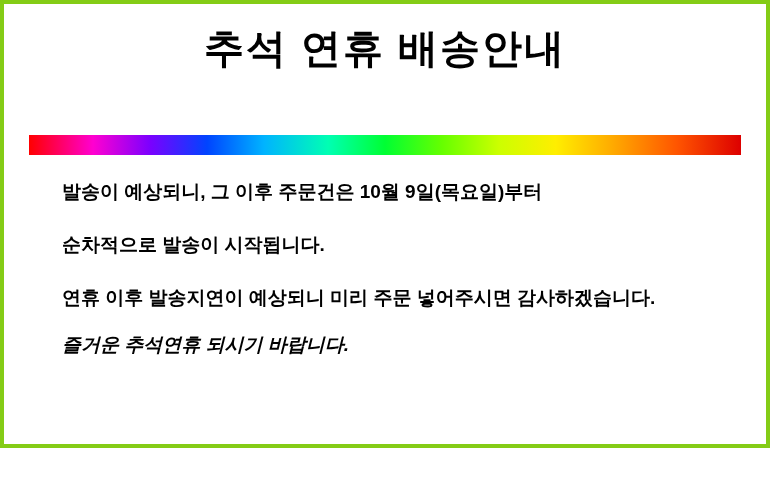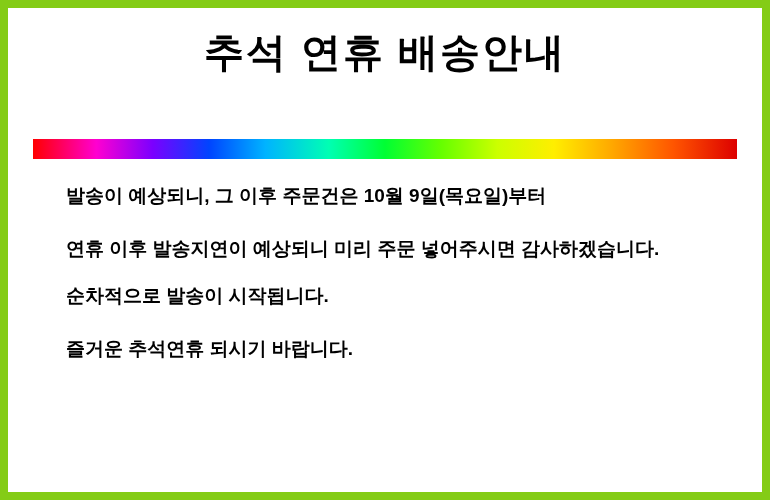--- a/index.html
+++ b/index.html
@@ -9,22 +9,22 @@
   body {
     width: 770px;
     height: 500px;
     background: #ffffff;
     font-family: "Liberation Sans", sans-serif;
     overflow: hidden;
   }
   .notice {
     box-sizing: border-box;
     width: 770px;
-    height: 500px;
-    border: 8px solid #84cc16;
+    height: 448px;
+    border: 4px solid #84cc16;
     background: #ffffff;
     position: relative;
   }
   .title {
     text-align: center;
     font-size: 40px;
     font-weight: bold;
     color: #000000;
     letter-spacing: 2px;
     margin-top: 20px;
@@ -63,31 +63,32 @@
     font-weight: bold;
     line-height: 1.0;
     margin-bottom: 34px;
     white-space: nowrap;
   }
   .line.tight {
     margin-bottom: 28px;
   }
   .line:last-child {
     margin-bottom: 16px;
+    font-style: italic;
   }
 </style>
 </head>
 <body>
 
 <div class="notice">
 
   <div class="title">추석 연휴 배송안내</div>
 
   <div class="rainbow-bar"></div>
 
   <div class="body-text">
     <div class="line">발송이 예상되니, 그 이후 주문건은 10월 9일(목요일)부터</div>
+    <div class="line">순차적으로 발송이 시작됩니다.</div>
     <div class="line tight">연휴 이후 발송지연이 예상되니 미리 주문 넣어주시면 감사하겠습니다.</div>
-    <div class="line">순차적으로 발송이 시작됩니다.</div>
     <div class="line tight">즐거운 추석연휴 되시기 바랍니다.</div>
   </div>
 
 </div>
 
 </body></html>

